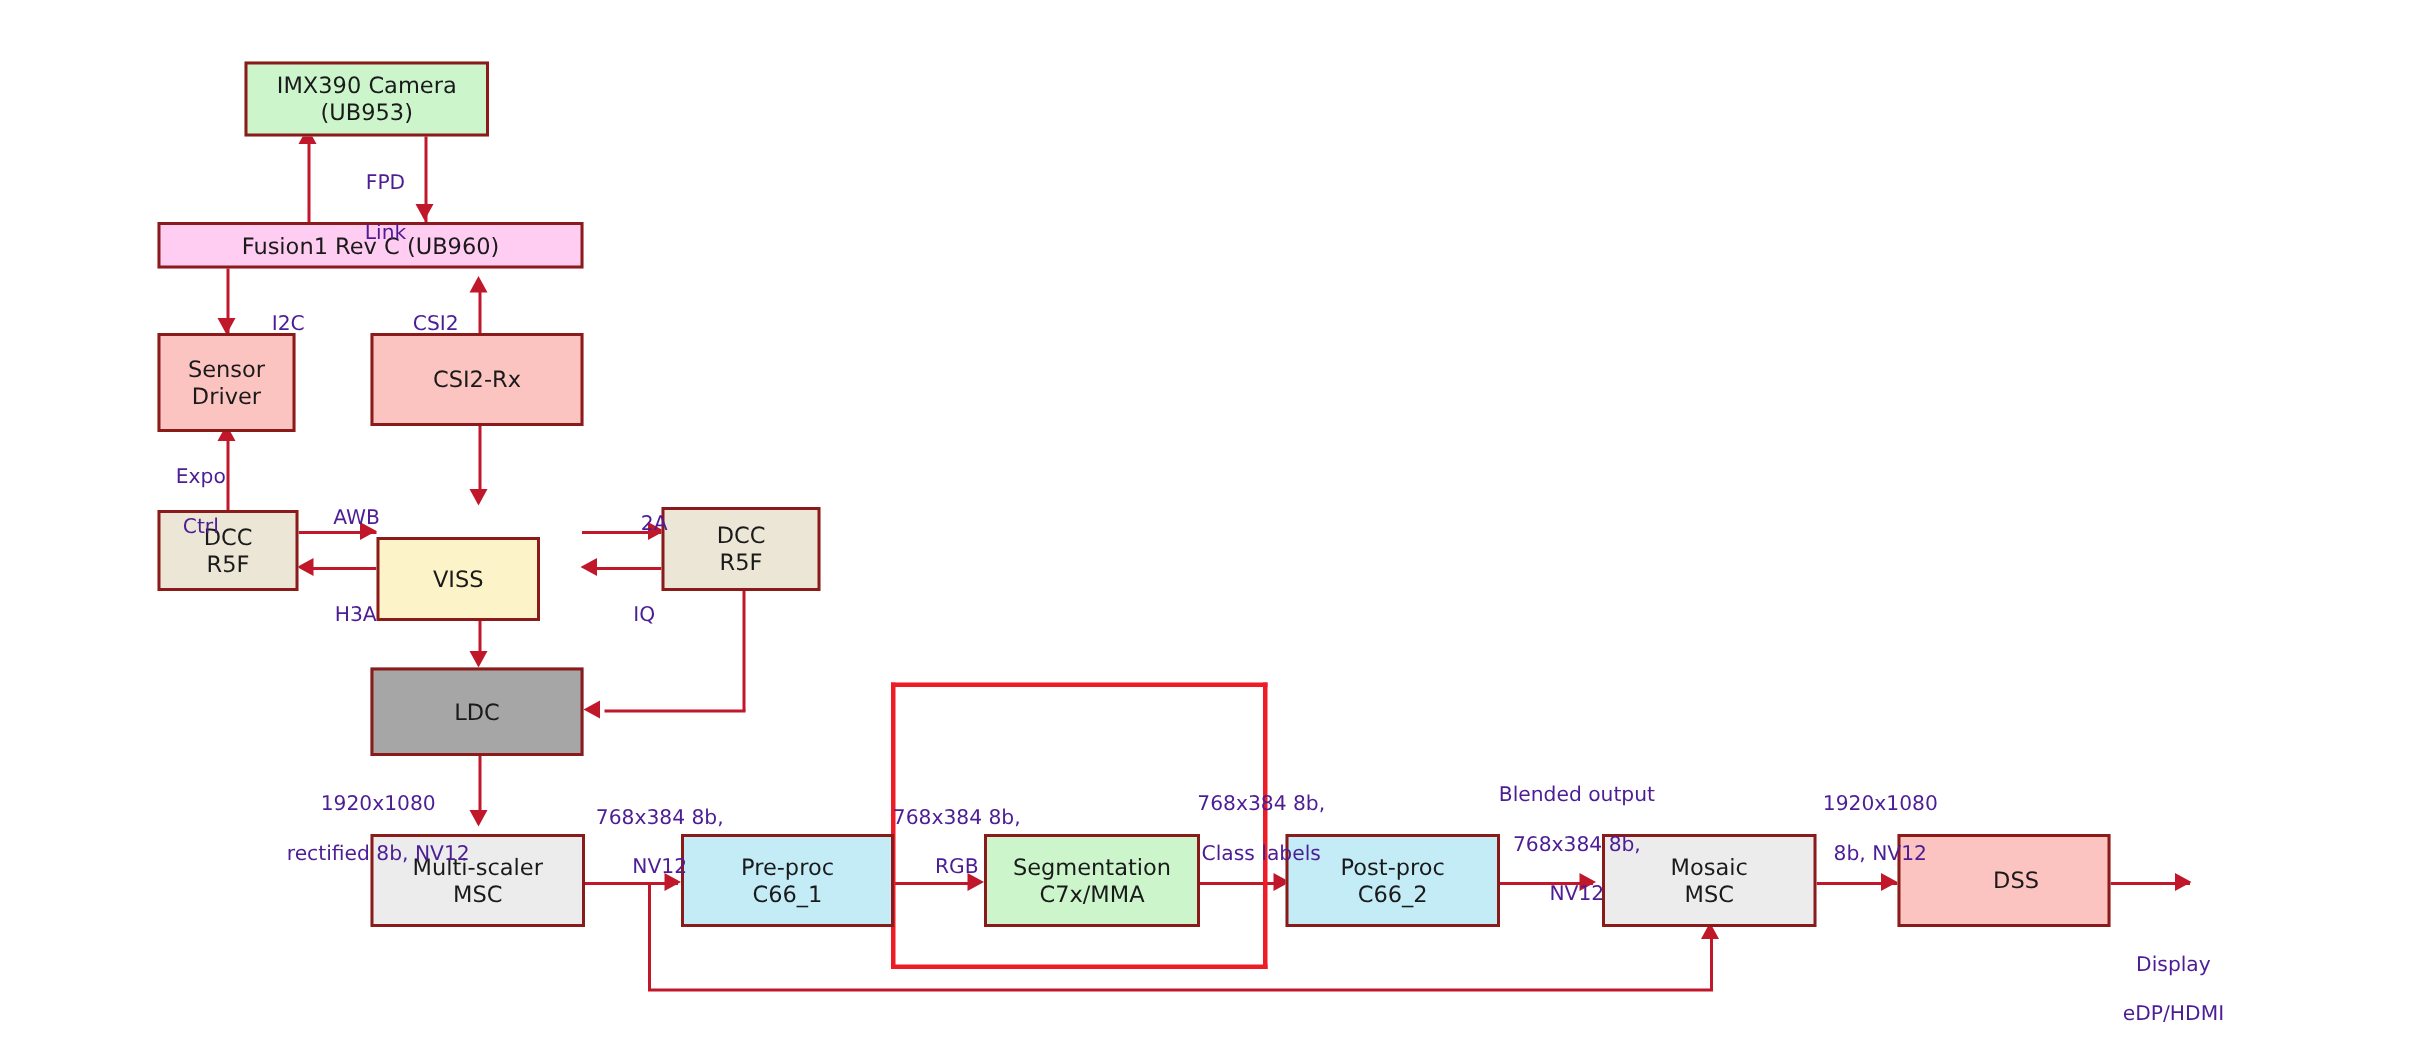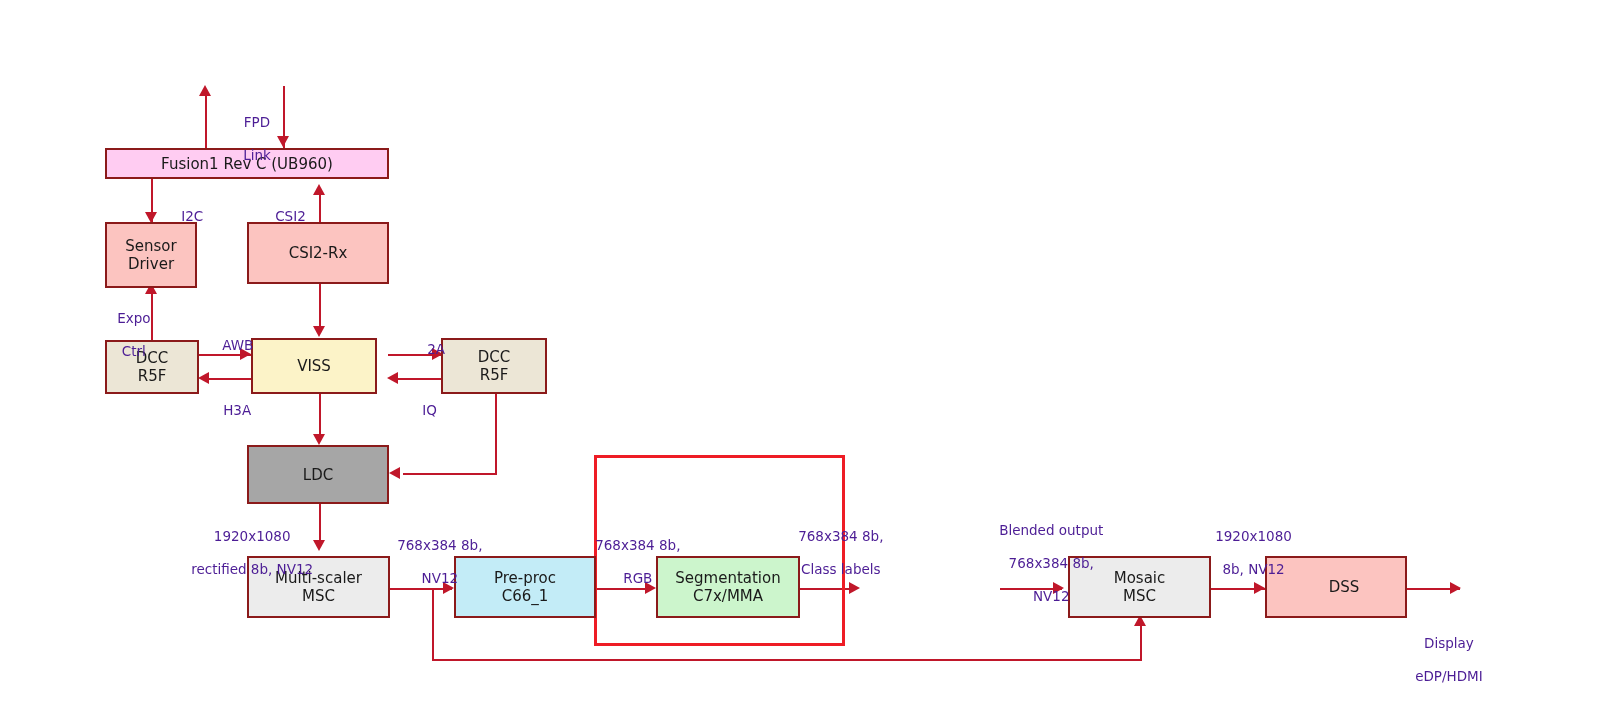--- a/index.html
+++ b/index.html
@@ -88,40 +88,44 @@
   <div class="arw right" style="left:1254px;top:582px;"></div>
 
   <div class="ln h" style="left:1407px;top:588px;width:53px;"></div>
   <div class="arw right" style="left:1450px;top:582px;"></div>
 
   <div class="hl h" style="left:594px;top:455px;width:251px;"></div>
   <div class="hl v" style="left:594px;top:455px;height:191px;"></div>
   <div class="hl v" style="left:842px;top:455px;height:191px;"></div>
   <div class="hl h" style="left:594px;top:643px;width:251px;"></div>
 
+  <div class="node" style="left:163px;top:41px;width:163px;height:50px;background:#ccf5cc;">
+    <span>IMX390 Camera</span>
+    <span class="l2">(UB953)</span>
+  </div>
 
   <div class="node" style="left:105px;top:148px;width:284px;height:31px;background:#ffccf2;">
     <span>Fusion1 Rev C (UB960)</span>
   </div>
 
   <div class="node" style="left:105px;top:222px;width:92px;height:66px;background:#fcc4c0;">
     <span>Sensor</span>
     <span class="l2">Driver</span>
   </div>
 
   <div class="node" style="left:247px;top:222px;width:142px;height:62px;background:#fcc4c0;">
     <span>CSI2-Rx</span>
   </div>
 
   <div class="node" style="left:105px;top:340px;width:94px;height:54px;background:#ece6d6;">
     <span>DCC</span>
     <span class="l2">R5F</span>
   </div>
 
-  <div class="node" style="left:251px;top:338px;width:126px;height:56px;background:#fcf3c8;">
+  <div class="node" style="left:251px;top:358px;width:109px;height:56px;background:#fcf3c8;">
     <span>VISS</span>
   </div>
 
   <div class="node" style="left:441px;top:338px;width:106px;height:56px;background:#ece6d6;">
     <span>DCC</span>
     <span class="l2">R5F</span>
   </div>
 
   <div class="node" style="left:247px;top:445px;width:142px;height:59px;background:#a6a6a6;">
     <span>LDC</span>
@@ -135,20 +139,24 @@
   <div class="node" style="left:454px;top:556px;width:142px;height:62px;background:#c3ecf7;">
     <span>Pre-proc</span>
     <span class="l2">C66_1</span>
   </div>
 
   <div class="node" style="left:656px;top:556px;width:144px;height:62px;background:#ccf5cc;">
     <span>Segmentation</span>
     <span class="l2">C7x/MMA</span>
   </div>
 
+  <div class="node" style="left:857px;top:556px;width:143px;height:62px;background:#c3ecf7;">
+    <span>Post-proc</span>
+    <span class="l2">C66_2</span>
+  </div>
 
   <div class="node" style="left:1068px;top:556px;width:143px;height:62px;background:#ececec;">
     <span>Mosaic</span>
     <span class="l2">MSC</span>
   </div>
 
   <div class="node" style="left:1265px;top:556px;width:142px;height:62px;background:#fcc4c0;padding-left:16px;">
     <span>DSS</span>
   </div>
 

